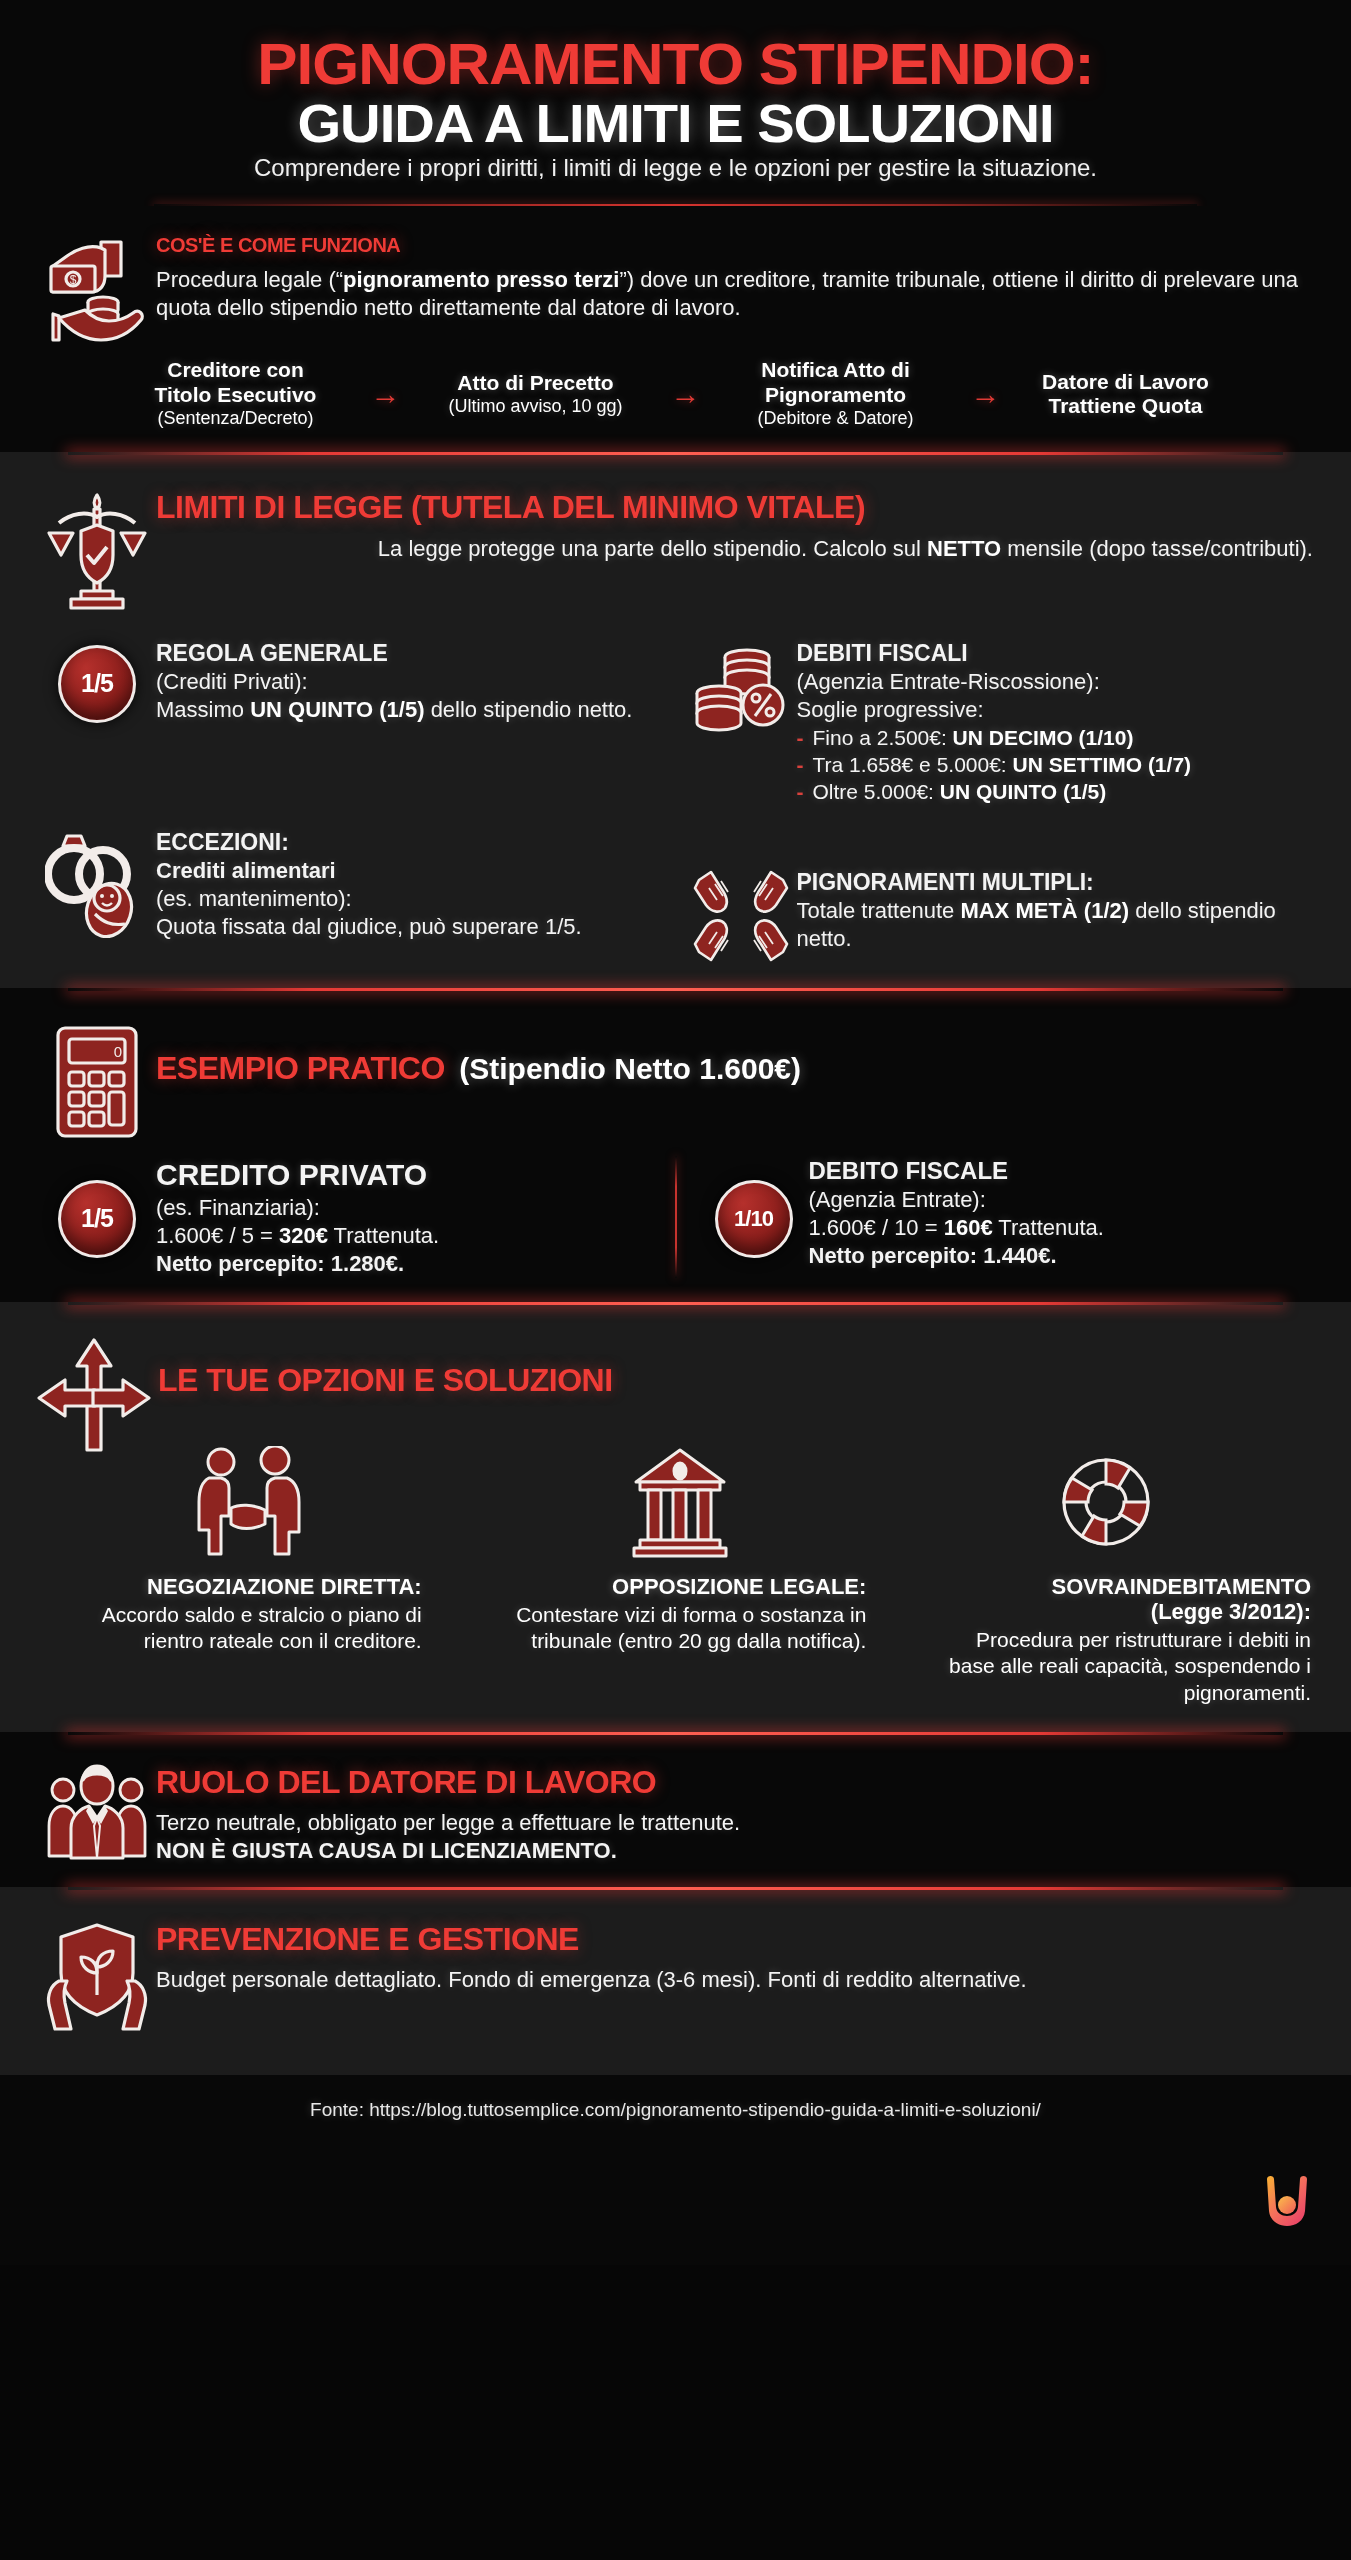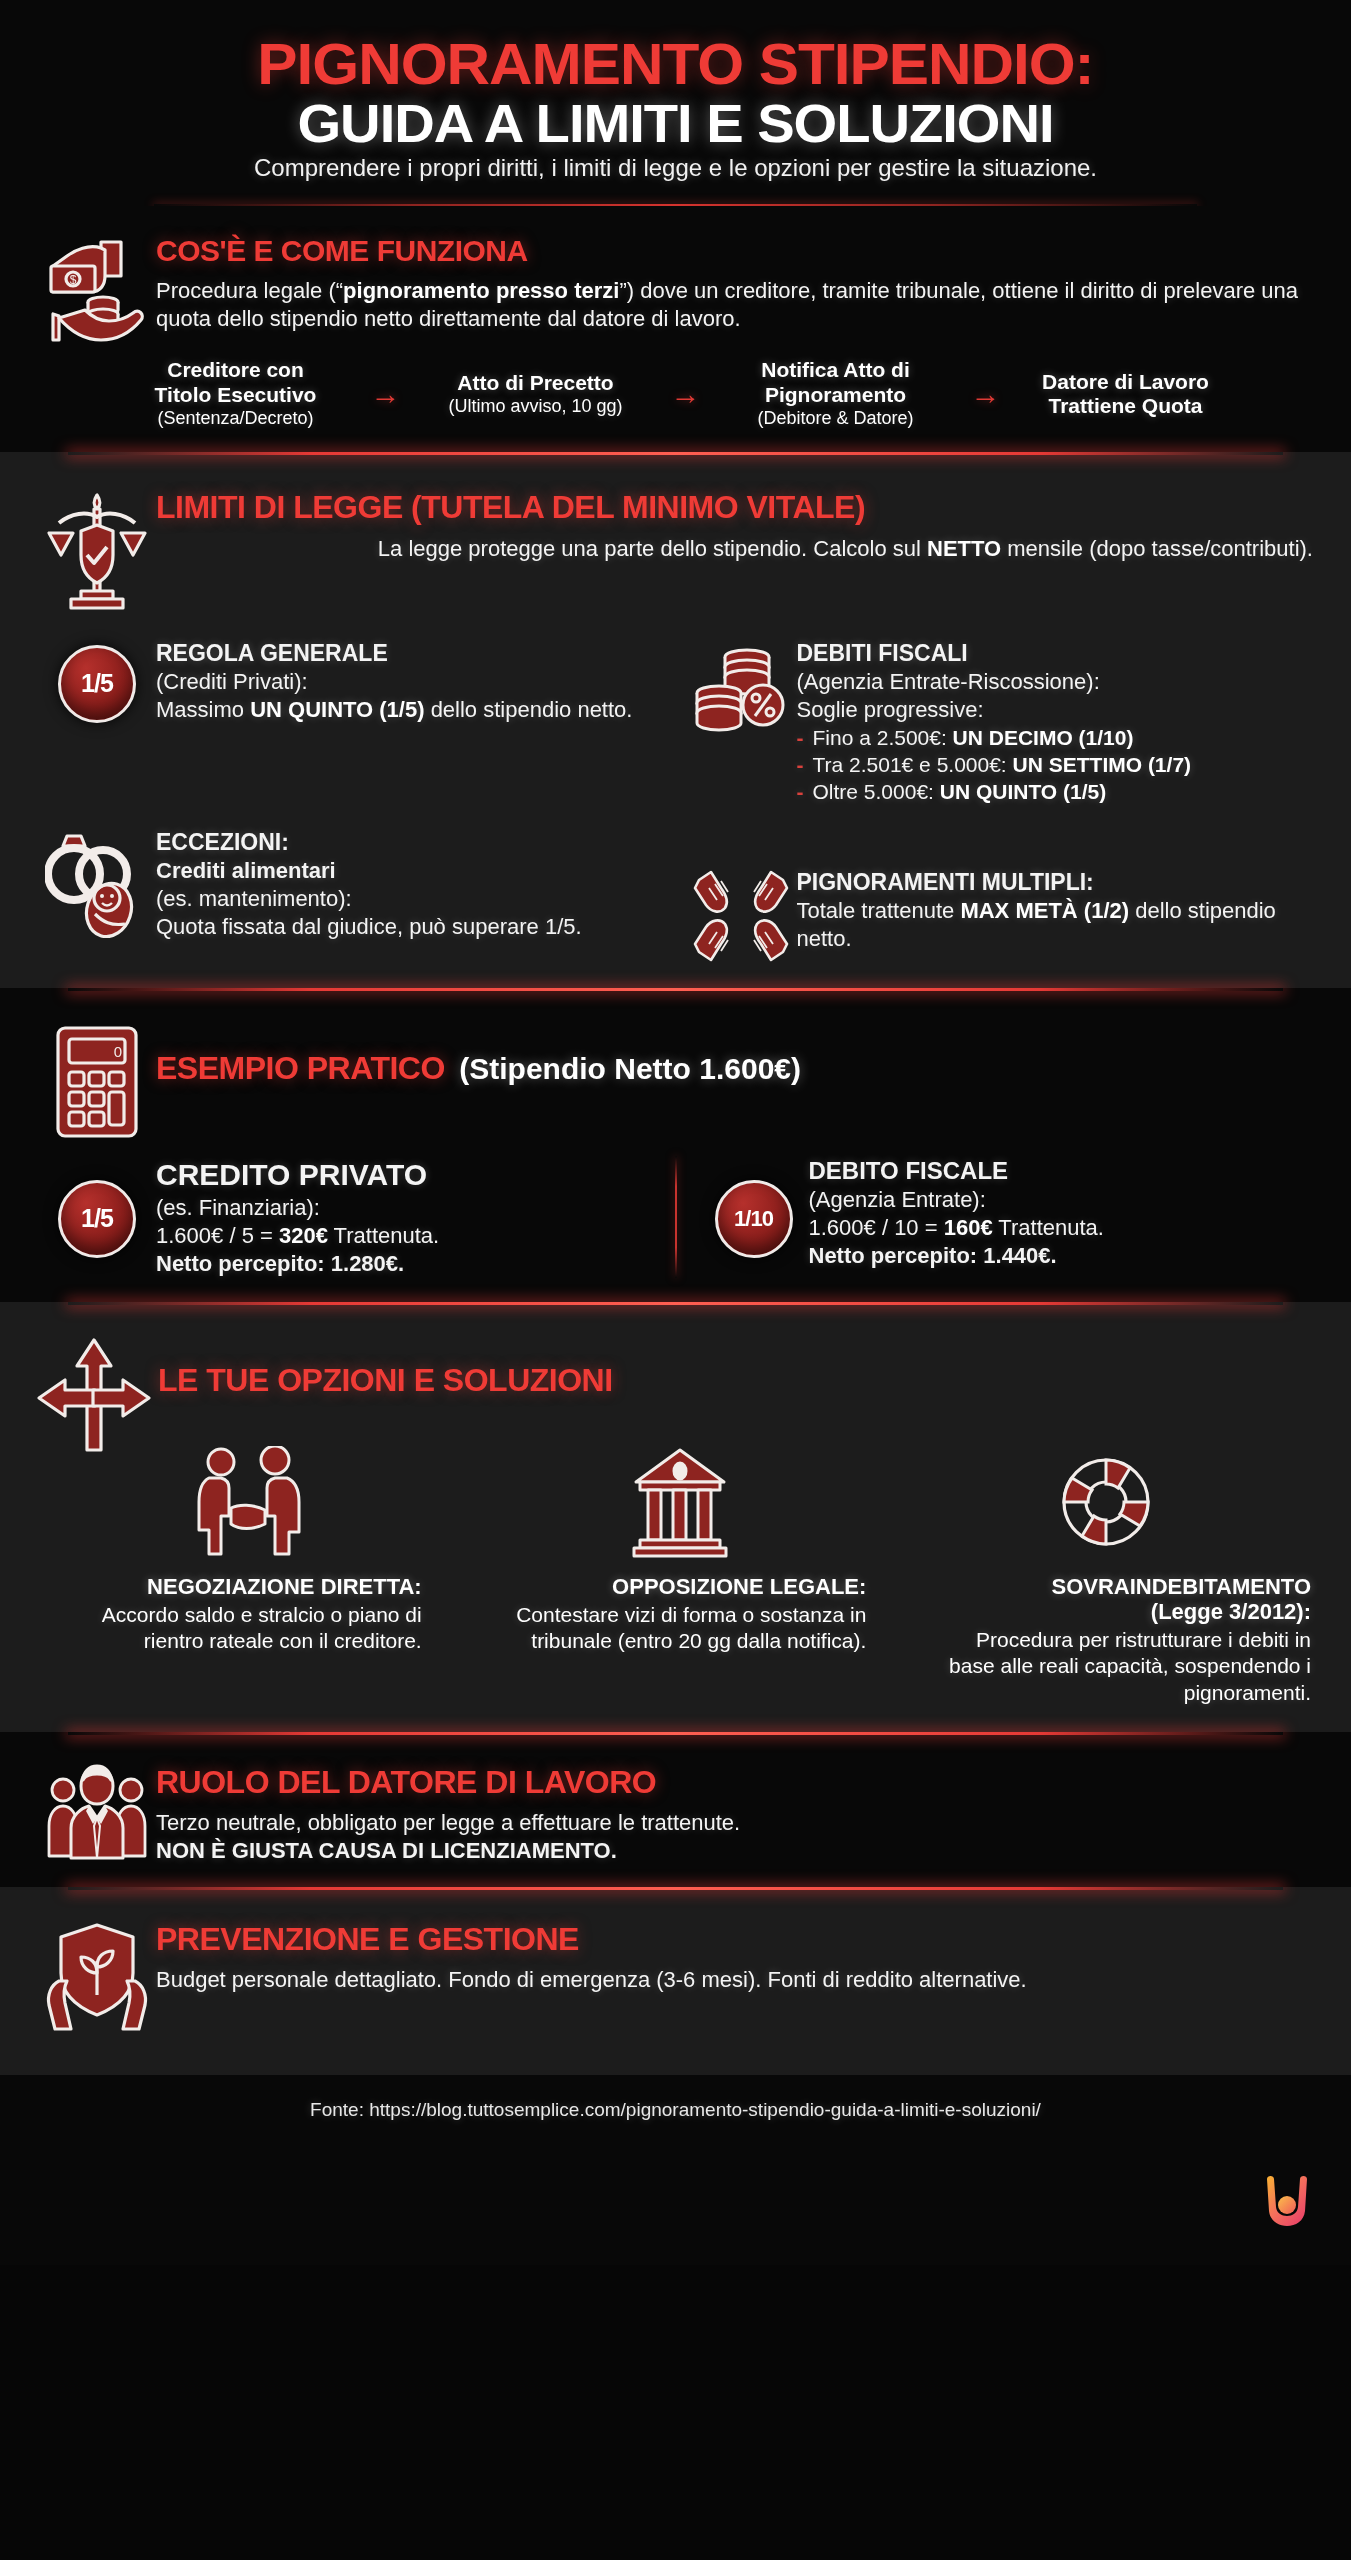--- a/index.html
+++ b/index.html
@@ -42,21 +42,21 @@
   }
   .hdr-rule {
     margin:22px auto 0; width:82%; height:2px;
     background:linear-gradient(90deg, rgba(229,57,53,0) 0%, #8e2420 25%, #d6332e 50%, #8e2420 75%, rgba(229,57,53,0) 100%);
     box-shadow:0 0 10px 1px rgba(229,57,53,.4);
   }
 
   
   .sechead { color:#ef3b36; font-weight:bold; letter-spacing:-0.5px;
              text-shadow:0 0 14px rgba(239,59,54,.5); }
-  .sechead.s1 { font-size:30px; }
+  .sechead.s1 { font-size:20px; }
   .sechead.s2 { font-size:32px; }
   .bodytxt { font-size:22px; line-height:1.27; color:#f4f4f4;
              text-shadow:0 0 8px rgba(255,255,255,.22); }
   .bodytxt b { font-weight:bold; color:#fff; }
 
   .row { display:flex; align-items:flex-start; }
   .icon { flex:0 0 auto; display:flex; align-items:flex-start; justify-content:center; }
 
   
   .flow { display:flex; align-items:center; justify-content:center;
@@ -242,21 +242,21 @@
               <line x1="78" y1="53" x2="62" y2="75"></line>
             </g>
           </svg>
         </div>
         <div style="flex:1;">
           <div class="bodytxt" style="font-weight:bold;font-size:23px;">DEBITI FISCALI</div>
           <div class="bodytxt">(Agenzia Entrate-Riscossione):</div>
           <div class="bodytxt">Soglie progressive:</div>
           <ul class="bullets bodytxt">
             <li><span>Fino a 2.500€: </span><b>UN DECIMO (1/10)</b></li>
-            <li><span>Tra 2.501€ e 5.000€: </span><b>UN SETTIMO (1/7)</b></li>
+            <li><span>Tra 1.658€ e 5.000€: </span><b>UN SETTIMO (1/7)</b></li>
             <li><span>Oltre 5.000€: </span><b>UN QUINTO (1/5)</b></li>
           </ul>
         </div>
       </div>
     </div>
 
     <div class="cols2" style="margin-top:22px;">
       <div class="row" style="padding-right:18px;">
         <div class="icon" style="width:118px;padding-top:2px;">
           <svg width="104" height="108" viewBox="0 0 104 108">

